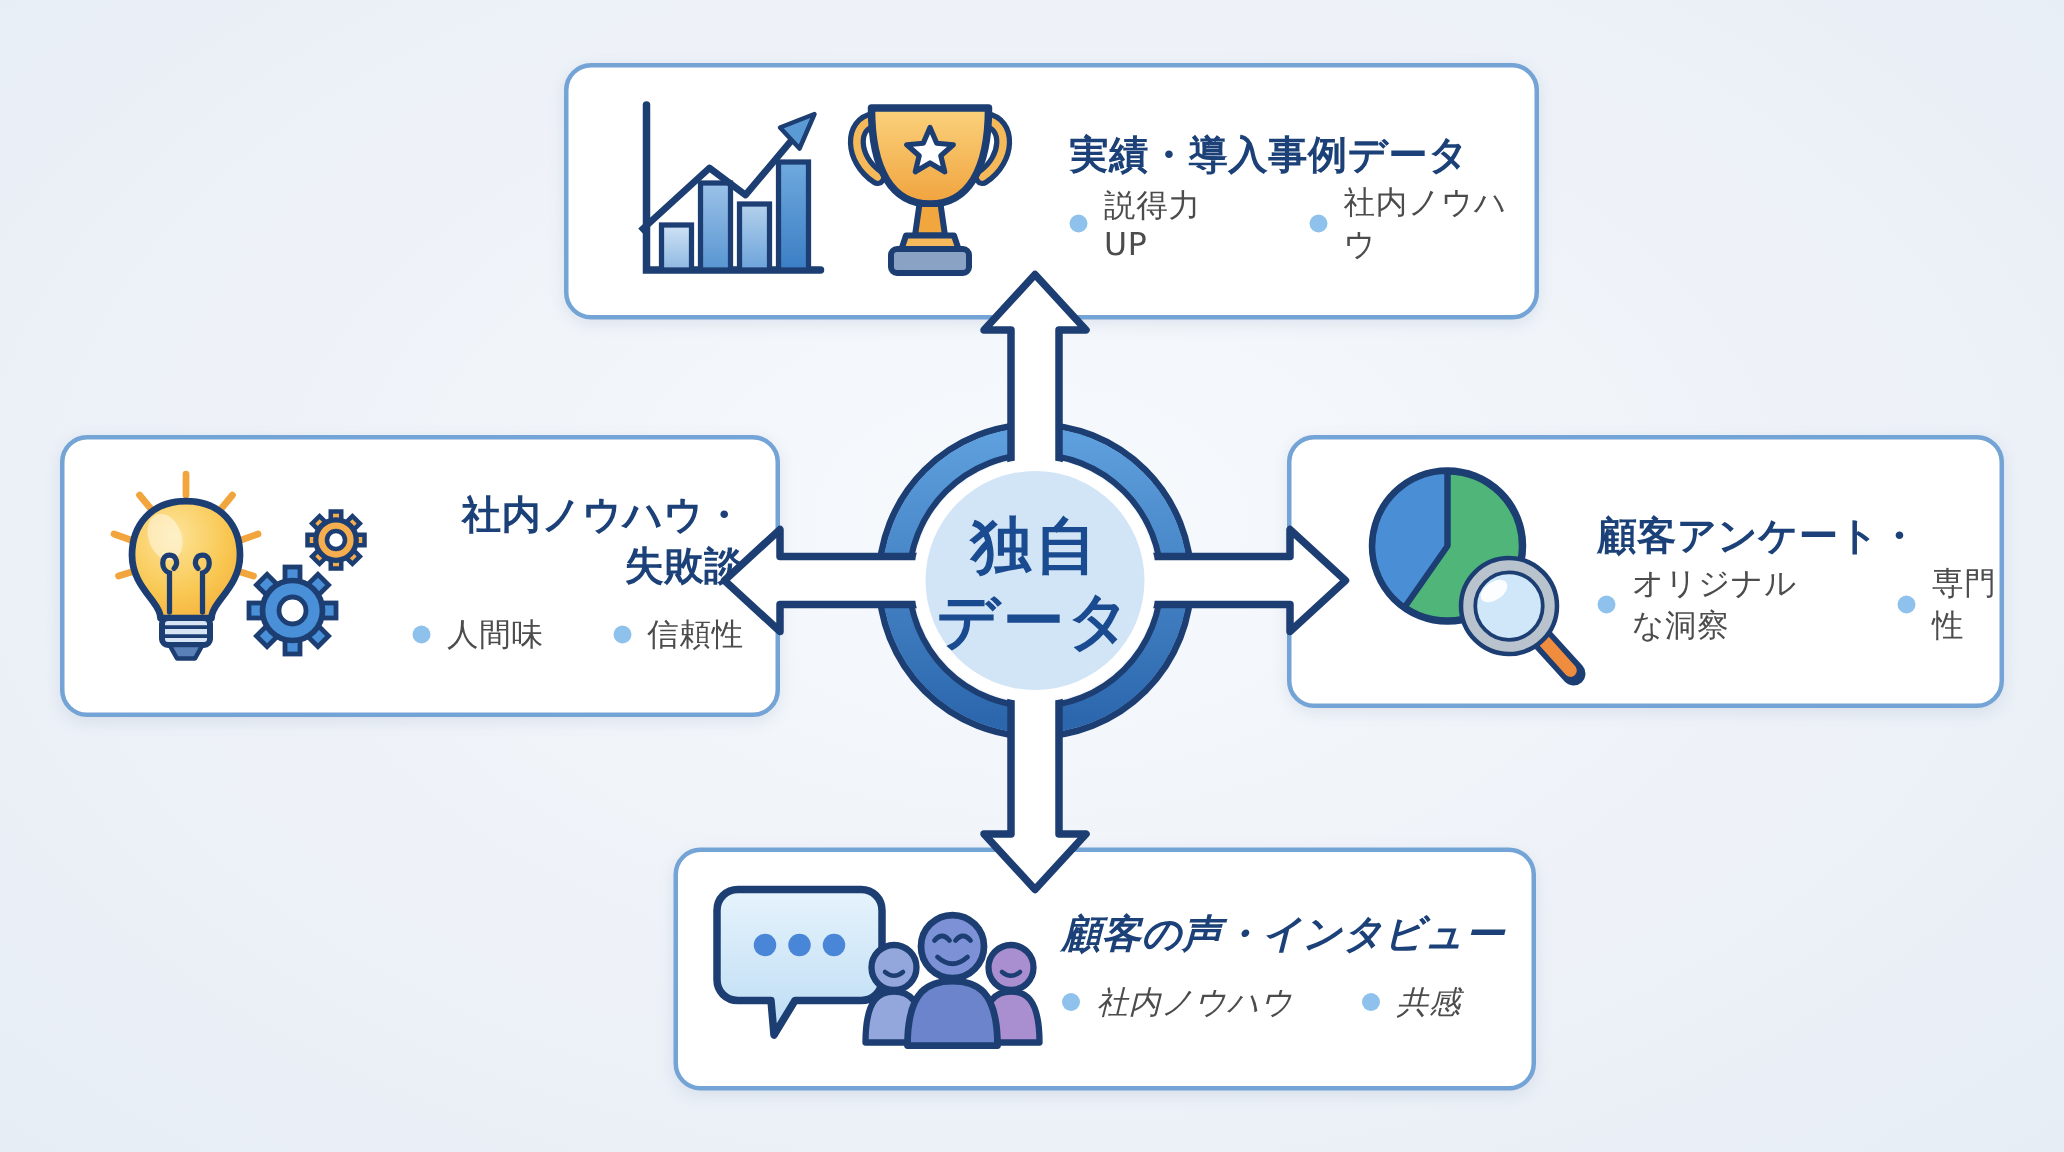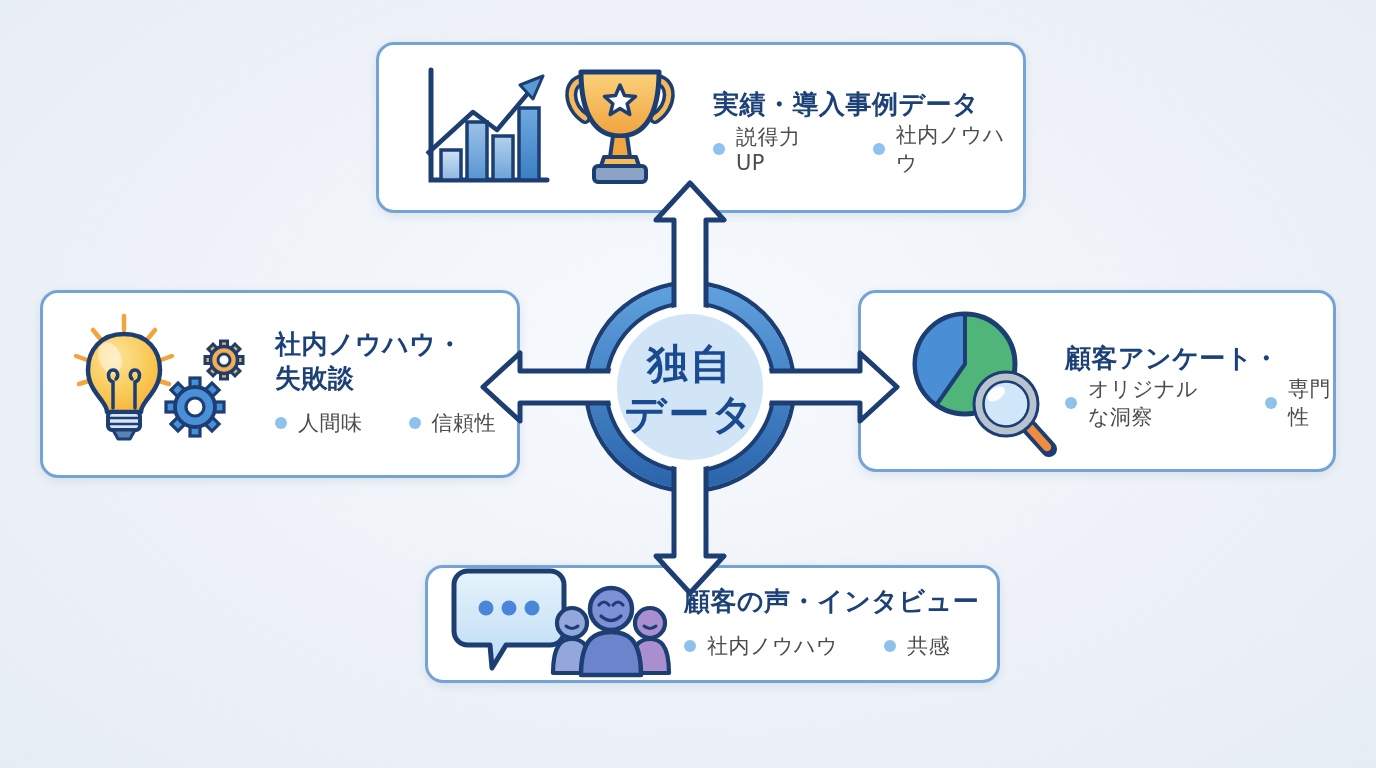--- a/index.html
+++ b/index.html
@@ -29,23 +29,23 @@
   .bullets{margin-top:9px;display:flex;gap:46px;}
   .bullet{
     display:flex;align-items:center;height:38px;
     color:#4c4c4c;font-size:21px;letter-spacing:.5px;
   }
   .dot{
     width:12px;height:12px;border-radius:50%;
     background:#8ec2ec;margin-right:11px;flex:0 0 auto;
   }
   #box-top   {left:376px; top:42px;  width:650px; height:171px; padding-left:38px;}
-  #box-left  {left:40px;  top:290px; width:480px; height:188px; padding-left:26px;}
+  #box-left  {left:40px;  top:290px; width:480px; height:188px; padding-left:26px;text-align:right;}
   #box-right {left:858px; top:290px; width:478px; height:182px; padding-left:42px;}
-  #box-bottom{left:425px; top:565px; width:575px; height:118px; padding-left:20px;}
+  #box-bottom{left:449px; top:565px; width:575px; height:162px; padding-left:20px;font-style:italic;}
   #box-top    .text-block{margin-left:34px;}
   #box-left   .text-block{margin-left:6px;}
   #box-right  .text-block{margin-left:4px;}
   #box-bottom .text-block{margin-left:8px;}
   #center-motif{position:absolute;left:460px;top:170px;z-index:2;}
   .center-label{
     font-family:"DejaVu Sans","Liberation Sans",sans-serif;
     font-weight:bold;font-size:41px;fill:#1a4a8f;letter-spacing:2px;
   }
 </style>

